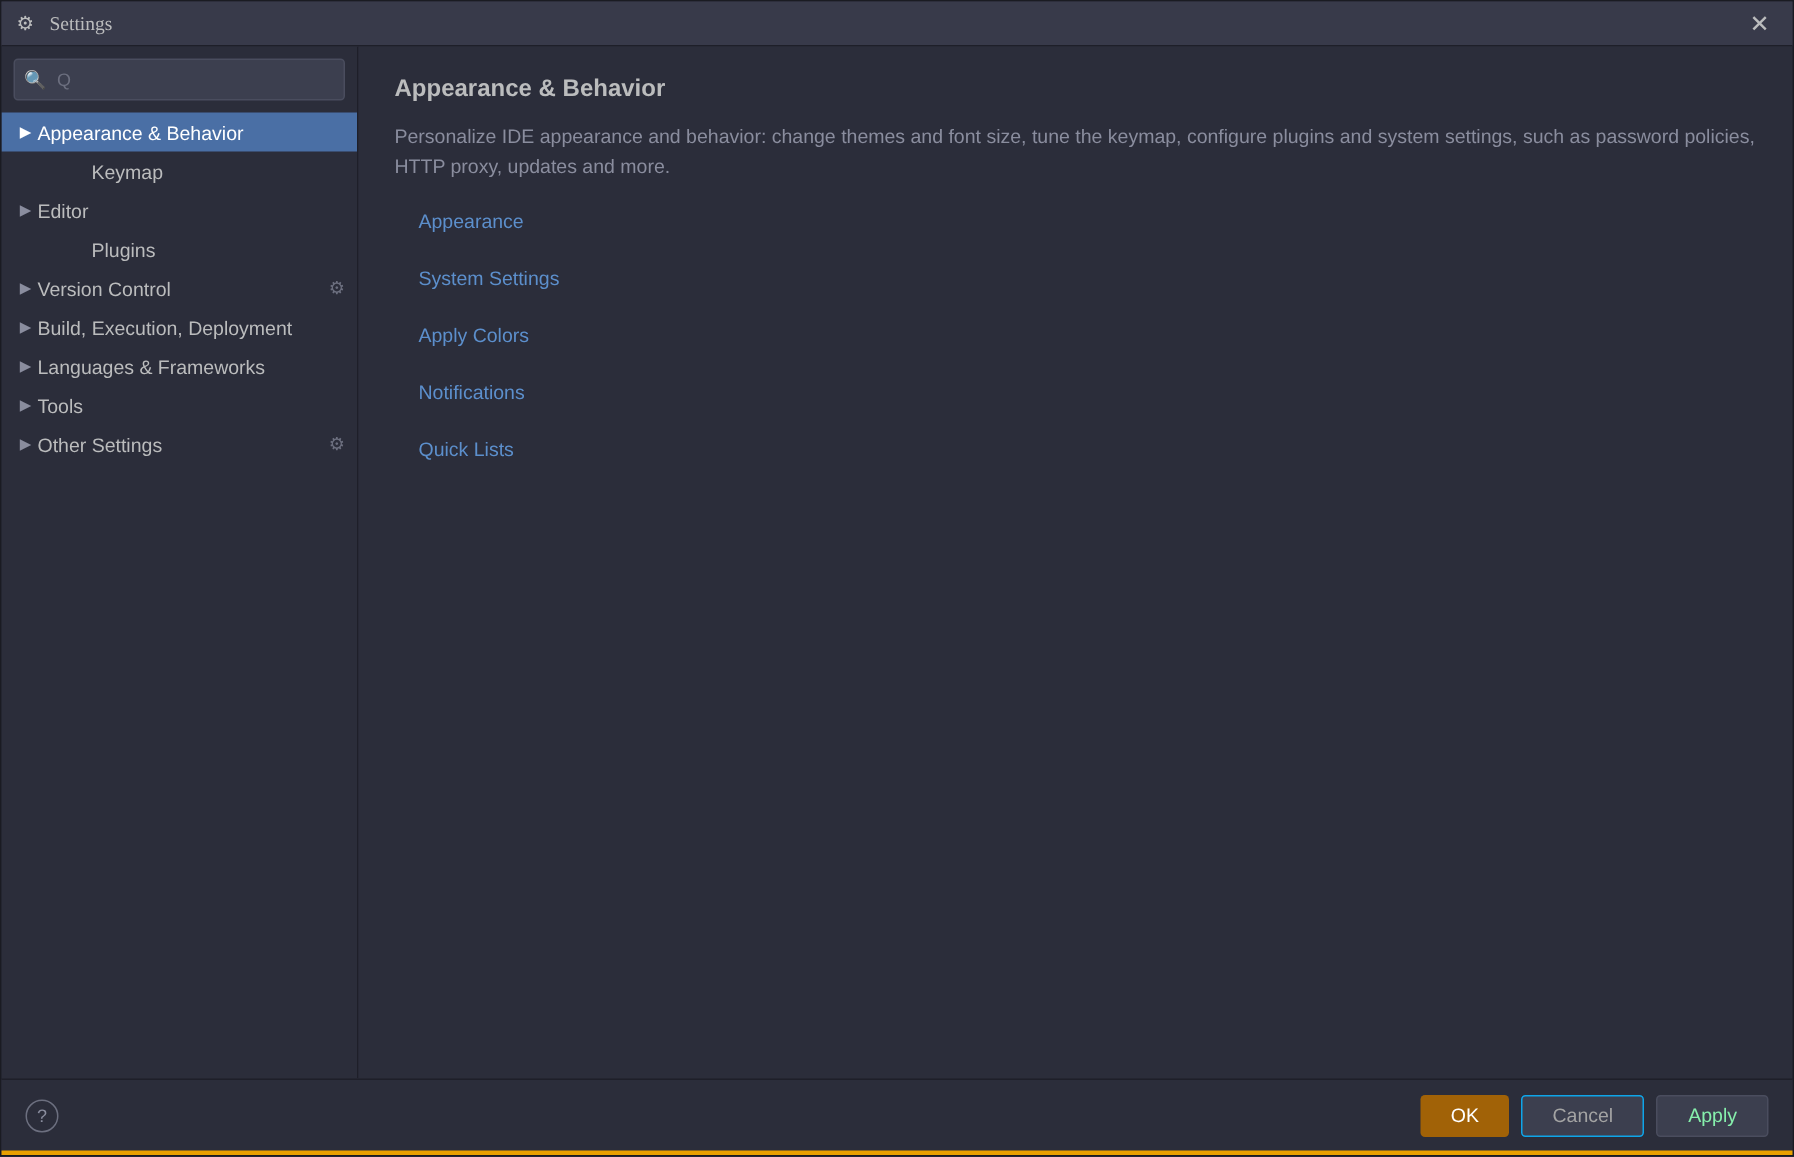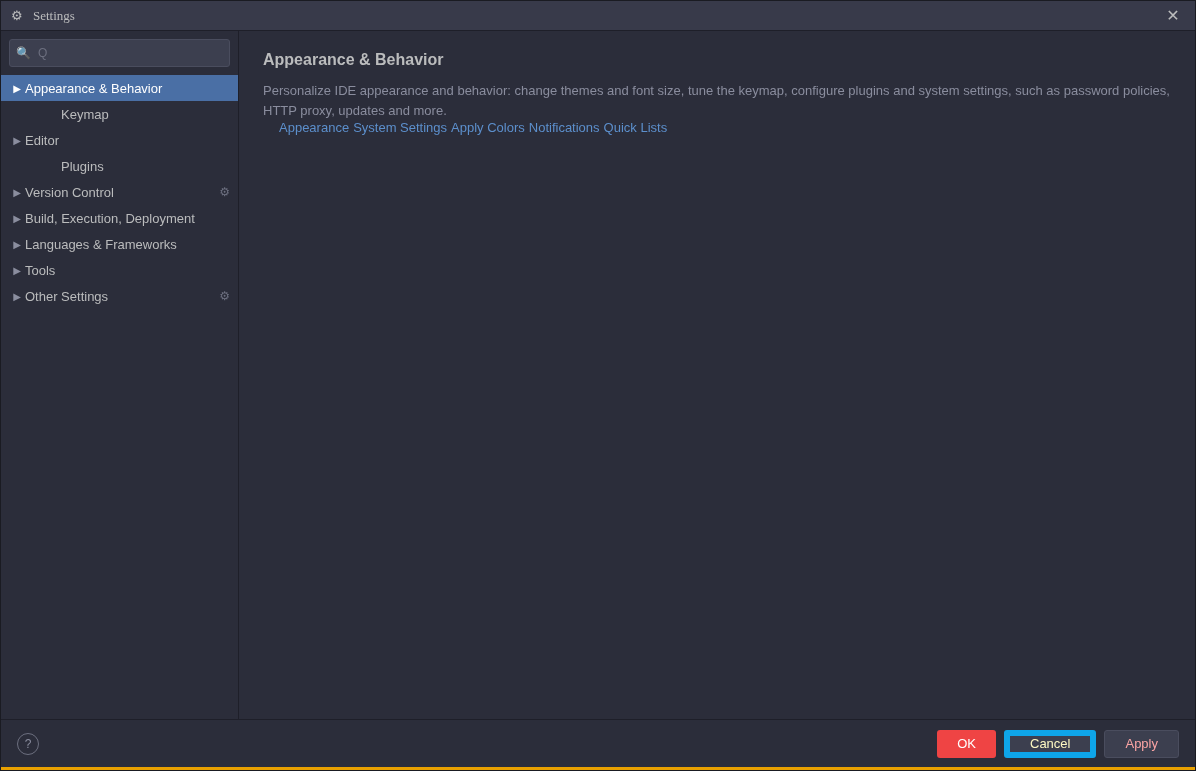--- a/index.html
+++ b/index.html
@@ -161,26 +161,27 @@
       font-size: 16px;
       color: #bbbcbd;
       font-weight: 600;
       margin-bottom: 12px;
     }
 
     .panel-description {
       font-size: 13px;
       color: #8a8d9e;
       line-height: 1.5;
+      margin-bottom: 20px;
     }
 
     .sub-links {
       display: flex;
-      flex-direction: row;
-      gap: 4px;
+      flex-direction: column;
+      gap: 23px;
       padding-left: 16px;
     }
 
     .sub-link {
       color: #5c8fcc;
       font-size: 13px;
       cursor: pointer;
       text-decoration: none;
     }
 
@@ -220,33 +221,33 @@
       border-radius: 3px;
       border: none;
       font-size: 13px;
       cursor: pointer;
       display: flex;
       align-items: center;
       justify-content: center;
     }
 
     .btn-primary {
-      background: #ef4444;
+      background: #a16207;
       color: white;
     }
 
     .btn-secondary {
       background: #3c3f4f;
-      color: #fef9c3;
-      border: 6px solid #0ea5e9;
+      color: #a3a3a3;
+      border: 1px solid #0ea5e9;
     }
 
     .btn-disabled {
       background: #3c3f4f;
-      color: #fca5a5;
+      color: #86efac;
       border: 1px solid #4a4d5e;
       cursor: default;
     }
 
     
     .bottom-accent {
       height: 3px;
       background: linear-gradient(to right, #e8a000, #e8a000);
       flex-shrink: 0;
     }

